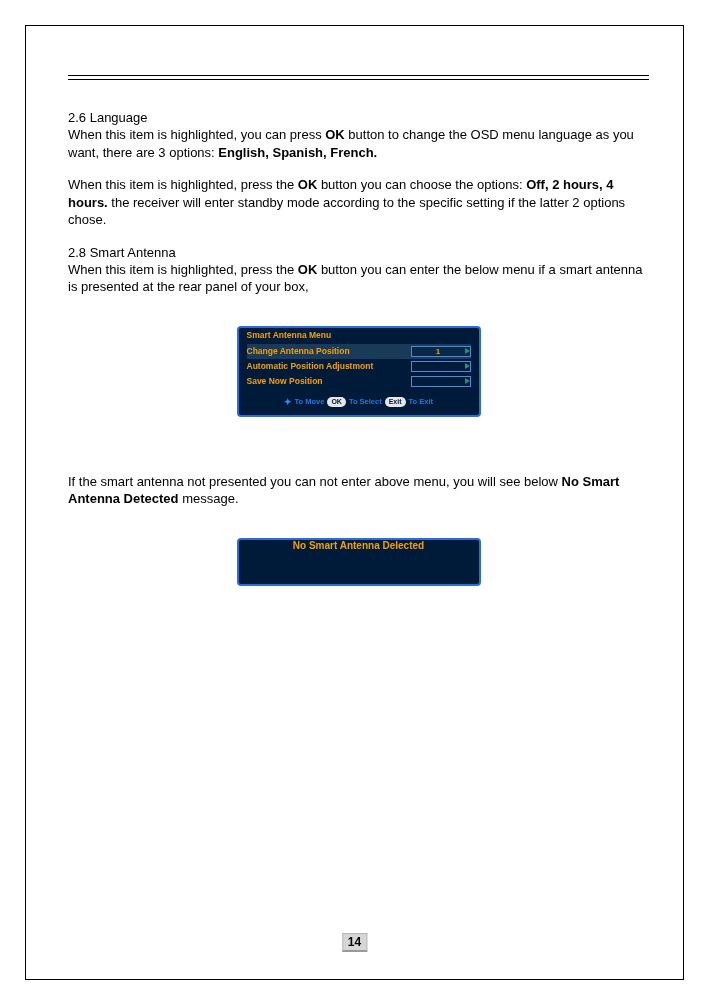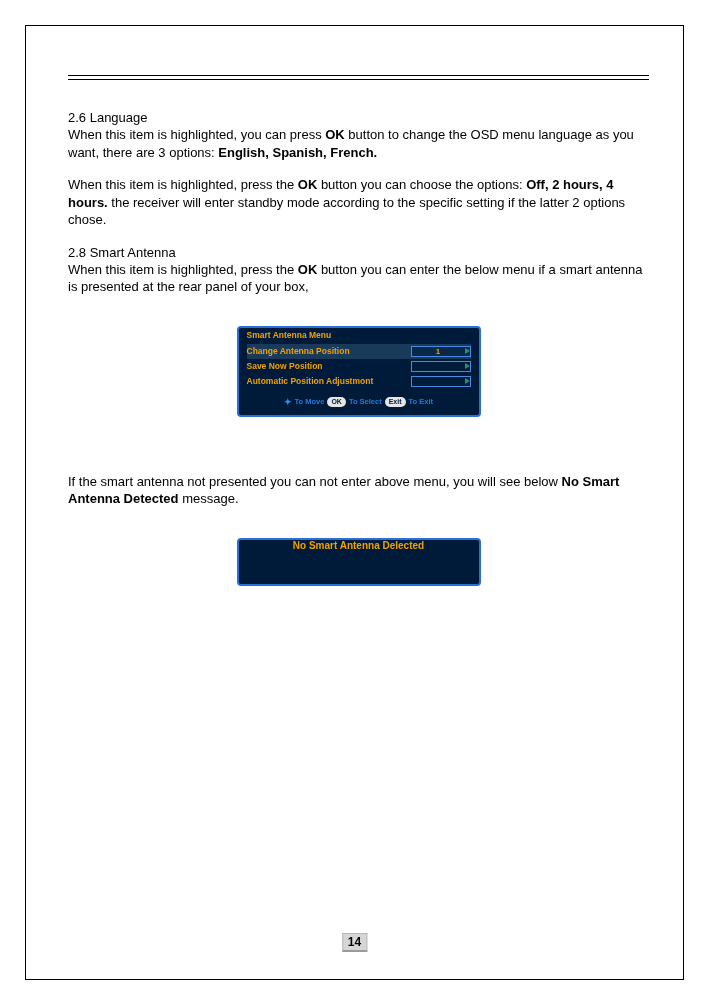--- a/index.html
+++ b/index.html
@@ -158,28 +158,28 @@
   <div class="osd-box">
     <div class="osd-title">Smart Antenna Menu</div>
     <div class="osd-row row-selected">
       <span class="label">Change Antenna Position</span>
       <span class="osd-field">
         <span class="val">1</span>
         <span class="tri"></span>
       </span>
     </div>
     <div class="osd-row">
-      <span class="label">Save Now Position</span>
+      <span class="label">Automatic Position Adjustmont</span>
       <span class="osd-field">
         <span class="val"></span>
         <span class="tri"></span>
       </span>
     </div>
     <div class="osd-row">
-      <span class="label">Automatic Position Adjustmont</span>
+      <span class="label">Save Now Position</span>
       <span class="osd-field">
         <span class="val"></span>
         <span class="tri"></span>
       </span>
     </div>
     <div class="osd-footer">
       <span class="arrows">✦</span>
       <span>To Move</span>
       <span class="pill">OK</span>
       <span>To Select</span>

